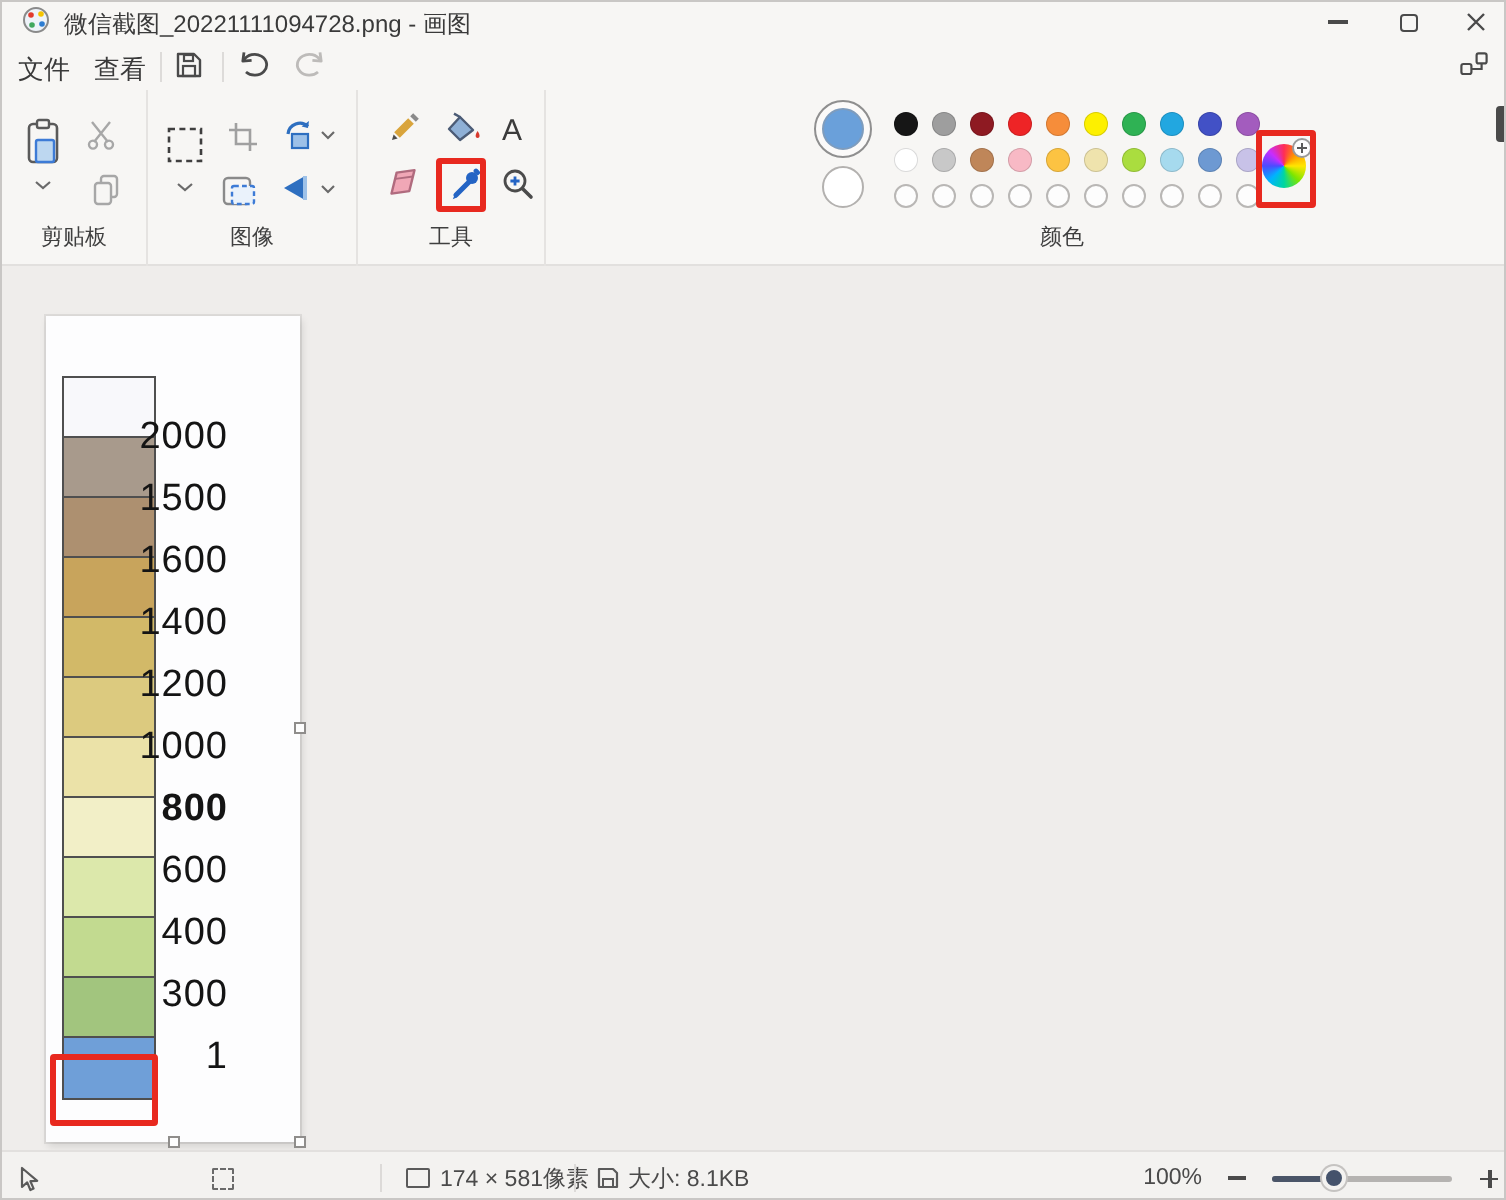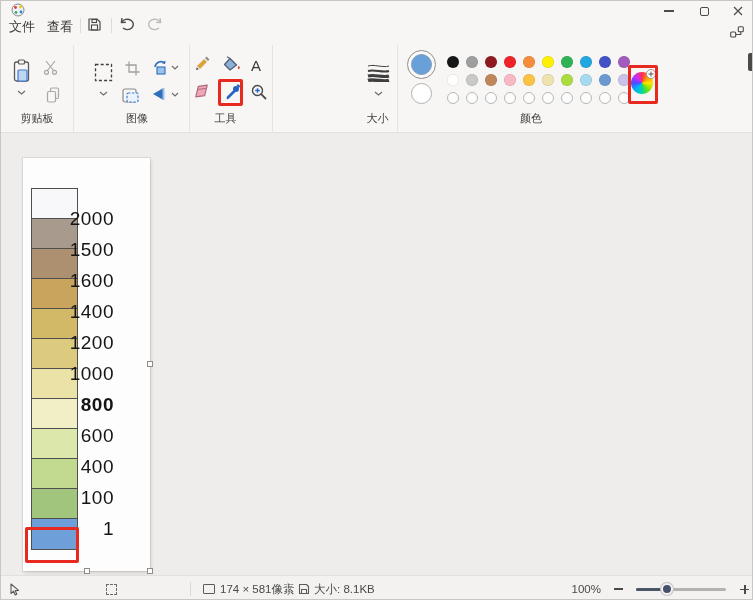--- a/index.html
+++ b/index.html
@@ -11,21 +11,21 @@
   .titlebar { position:absolute; top:0; left:0; width:100%; height:20px; }
   .title-text { position:absolute; left:31px; top:3px; font-size:12px; color:#3a3a3a; white-space:nowrap; }
   .logo { position:absolute; left:10px; top:2px; }
   .winbtn { position:absolute; top:0; width:30px; height:20px; display:flex; align-items:center; justify-content:center; }
   .btn-min { left:653px; } .btn-max { left:688px; } .btn-close { left:722px; }
   .min-glyph { width:10px; height:1.5px; background:#4a4a4a; }
   .max-glyph { width:9px; height:9px; border:1.2px solid #4a4a4a; border-radius:2px; }
   .flowchart { position:absolute; left:729px; top:25px; }
 
   
-  .menubar { position:absolute; top:12px; left:0; width:100%; height:24px; }
+  .menubar { position:absolute; top:20px; left:0; width:100%; height:24px; }
   .menu-item { position:absolute; top:3px; font-size:13px; color:#3a3a3a; padding:2px 4px; }
   .m-file { left:4px; } .m-view { left:42px; }
   .vdiv { position:absolute; top:5px; width:1px; height:15px; background:#dddbd9; }
   .qat { position:absolute; top:4px; }
 
   
   .ribbon { position:absolute; top:44px; left:0; width:100%; height:88px; border-bottom:1px solid #e2e0de; }
   .sec { position:absolute; top:0; height:88px; border-right:1px solid #e5e3e1; }
   .sec-label { position:absolute; bottom:7px; left:0; width:100%; text-align:center; font-size:11px; color:#3f3f3f; }
   .icon { position:absolute; display:flex; align-items:center; justify-content:center; }
@@ -89,20 +89,21 @@
   <div class="titlebar">
     <span class="logo">
       <svg width="14" height="14" viewBox="0 0 14 14">
         <circle cx="7" cy="7" r="6" fill="#eef3f9" stroke="#8a8a8a" stroke-width="1"></circle>
         <circle cx="4.5" cy="4.5" r="1.4" fill="#e23b2e"></circle>
         <circle cx="9.5" cy="4" r="1.4" fill="#f5c400"></circle>
         <circle cx="10" cy="9" r="1.4" fill="#2d7dd2"></circle>
         <circle cx="5" cy="9.5" r="1.4" fill="#41a85f"></circle>
       </svg>
     </span>
+    <span class="title-text">微信截图_20221111094728.png - 画图</span>
     <div class="winbtn btn-min">
         <div class="min-glyph"></div>
       </div>
     <div class="winbtn btn-max">
         <div class="max-glyph"></div>
       </div>
     <div class="winbtn btn-close">
       <svg width="10" height="10" viewBox="0 0 10 10">
         <path d="M1,1 L9,9 M9,1 L1,9" stroke="#4a4a4a" stroke-width="1.2"></path>
       </svg>
@@ -166,21 +167,21 @@
       </span>
       <span class="icon" style="left:45px; top:42px;">
         <svg width="14" height="16" viewBox="0 0 14 16">
           <rect x="4.5" y="1" width="8" height="10.5" rx="1.5" fill="none" stroke="#a7a7a7" stroke-width="1.2"></rect>
           <rect x="1.5" y="4.5" width="8" height="10.5" rx="1.5" fill="#f7f6f4" stroke="#a7a7a7" stroke-width="1.2"></rect>
         </svg>
       </span>
       <div class="sec-label">剪贴板</div>
     </div>
 
-    <div class="sec" style="left:84px; width:105px;">
+    <div class="sec" style="left:73px; width:105px;">
       <span class="icon" style="left:9px; top:18px;">
         <svg width="19" height="19" viewBox="0 0 19 19">
           <rect x="1.5" y="1.5" width="16" height="16" fill="none" stroke="#3f3f3f" stroke-width="1.3" stroke-dasharray="3 2.2"></rect>
         </svg>
       </span>
       <span class="chev" style="left:14px; top:46px;">
         <svg width="9" height="5" viewBox="0 0 9 5">
             <path d="M1,1 L4.5,4 L8,1" fill="none" stroke="#6a6a6a" stroke-width="1.1"></path>
           </svg>
       </span>
@@ -256,36 +257,20 @@
           <circle cx="6.5" cy="6.5" r="5" fill="none" stroke="#4b4b4b" stroke-width="1.4"></circle>
           <path d="M10.2,10.2 L14.5,14.5" stroke="#4b4b4b" stroke-width="1.8" stroke-linecap="round"></path>
           <path d="M6.5,4.2 V8.8 M4.2,6.5 H8.8" stroke="#2464c4" stroke-width="1.4"></path>
         </svg>
       </span>
       <div class="sec-label">工具</div>
     </div>
 
 
 
-    <div class="sec" style="left:357px; width:40px;">
-      <span class="icon" style="left:9px; top:18px;">
-        <svg width="23" height="19" viewBox="0 0 23 19">
-          <path d="M1,3 C7,1 16,5 22,3" fill="none" stroke="#3f3f3f" stroke-width="1"></path>
-          <path d="M1,8 C7,6 16,10 22,8" fill="none" stroke="#3f3f3f" stroke-width="2"></path>
-          <path d="M1,13 C7,11 16,15 22,13" fill="none" stroke="#3f3f3f" stroke-width="3"></path>
-          <path d="M1,17.5 C7,15.5 16,19.5 22,17.5" fill="none" stroke="#3f3f3f" stroke-width="3.6"></path>
-        </svg>
-      </span>
-      <span class="chev" style="left:16px; top:46px;">
-        <svg width="9" height="5" viewBox="0 0 9 5">
-            <path d="M1,1 L4.5,4 L8,1" fill="none" stroke="#6a6a6a" stroke-width="1.1"></path>
-          </svg>
-      </span>
-      <div class="sec-label">大小</div>
-    </div>
 
     <div class="sec" style="left:397px; width:356px; border-right:none;">
       <div class="color-main color1-ring">
         <div class="color1-fill" id="color1" style="background: rgb(106, 160, 218);"></div>
       </div>
       <div class="color-main color2" style="background: rgb(255, 255, 255);"></div>
       <div class="palette">
         <div class="pal-row">
             <span class="swatch" style="background: rgb(22, 22, 22);"></span>
             <span class="swatch" style="background: rgb(158, 158, 158);"></span>
@@ -359,21 +344,21 @@
       <div class="redbox" style="left: 2px; top: 369px; width: 54px; height: 36px; border-color: rgb(232, 41, 31);"></div>
     <div class="lglabel" style="top: 50px;">2000</div>
         <div class="lglabel" style="top: 81px;">1500</div>
         <div class="lglabel" style="top: 112px;">1600</div>
         <div class="lglabel" style="top: 143px;">1400</div>
         <div class="lglabel" style="top: 174px;">1200</div>
         <div class="lglabel" style="top: 205px;">1000</div>
         <div class="lglabel" style="top: 236px; font-weight: bold;">800</div>
         <div class="lglabel" style="top: 267px;">600</div>
         <div class="lglabel" style="top: 298px;">400</div>
-        <div class="lglabel" style="top: 329px;">100</div>
+        <div class="lglabel" style="top: 329px;">300</div>
         <div class="lglabel" style="top: 360px;">1</div>
       </div>
     <div class="handle" style="left:146px; top:228px;"></div>
     <div class="handle" style="left:83px; top:435px;"></div>
     <div class="handle" style="left:146px; top:435px;"></div>
   </div>
 
   <div class="statusbar">
     <span class="st" style="left:8px;">
       <svg width="11" height="13" viewBox="0 0 11 13">

